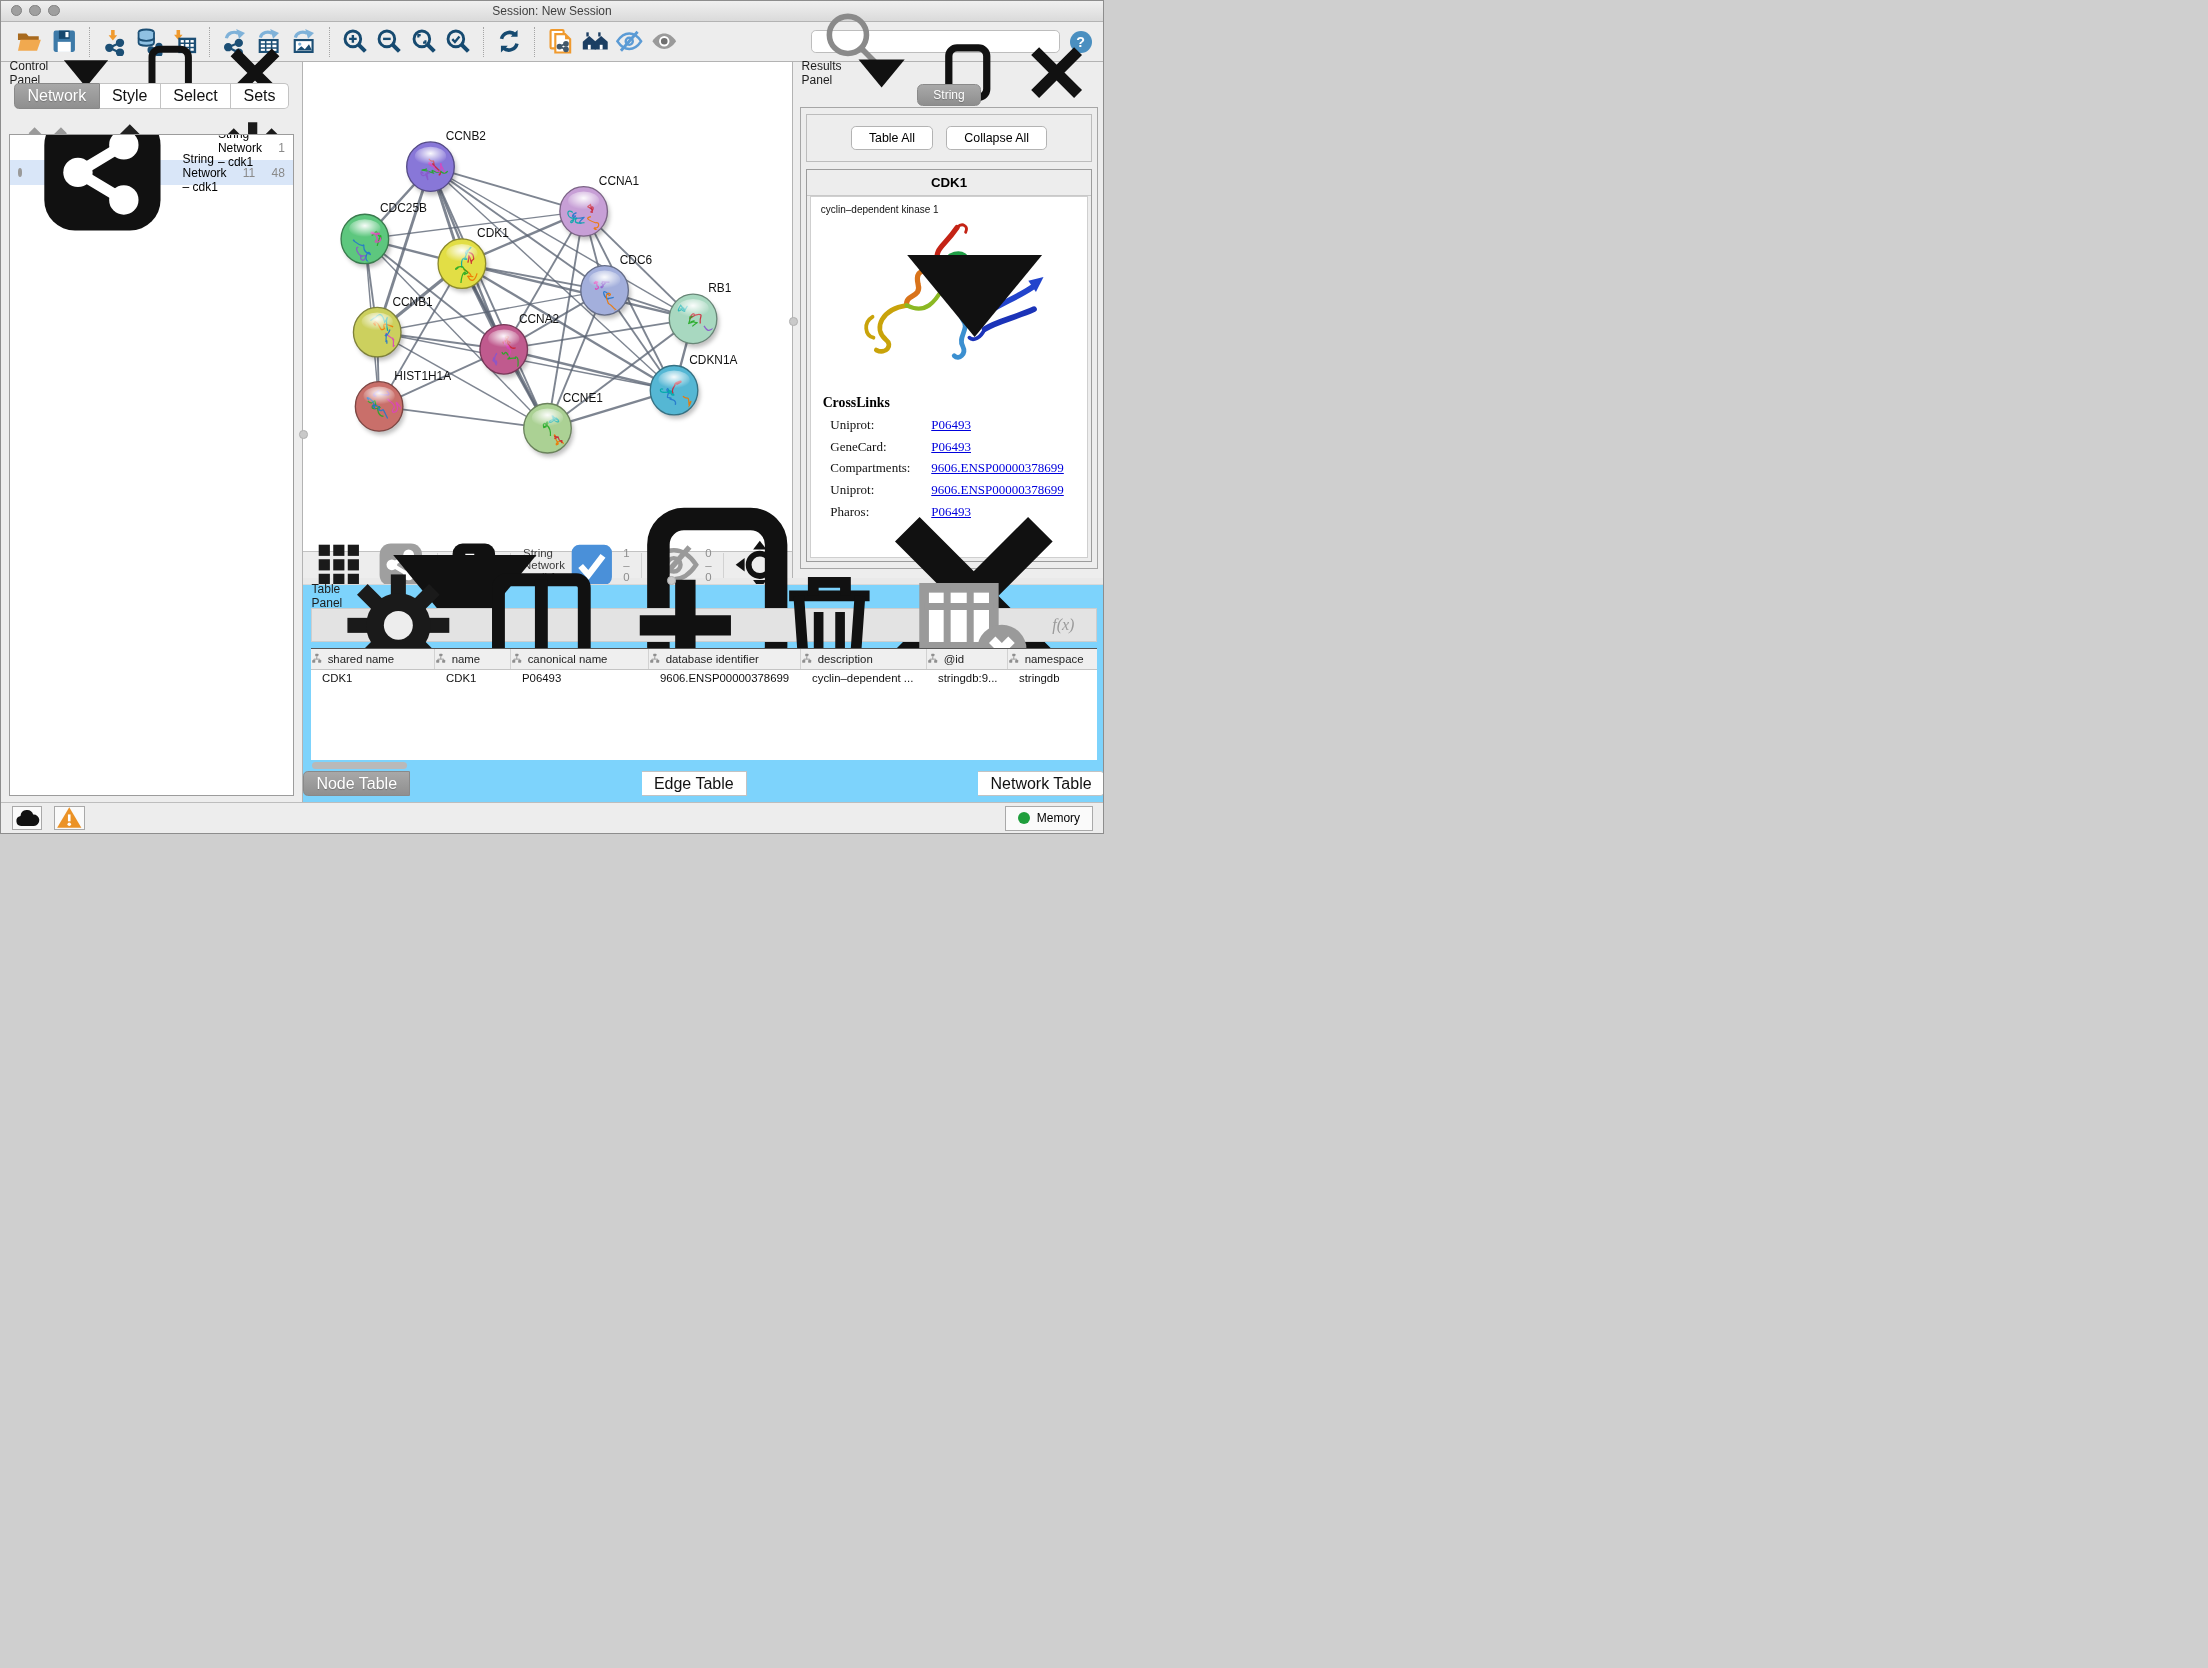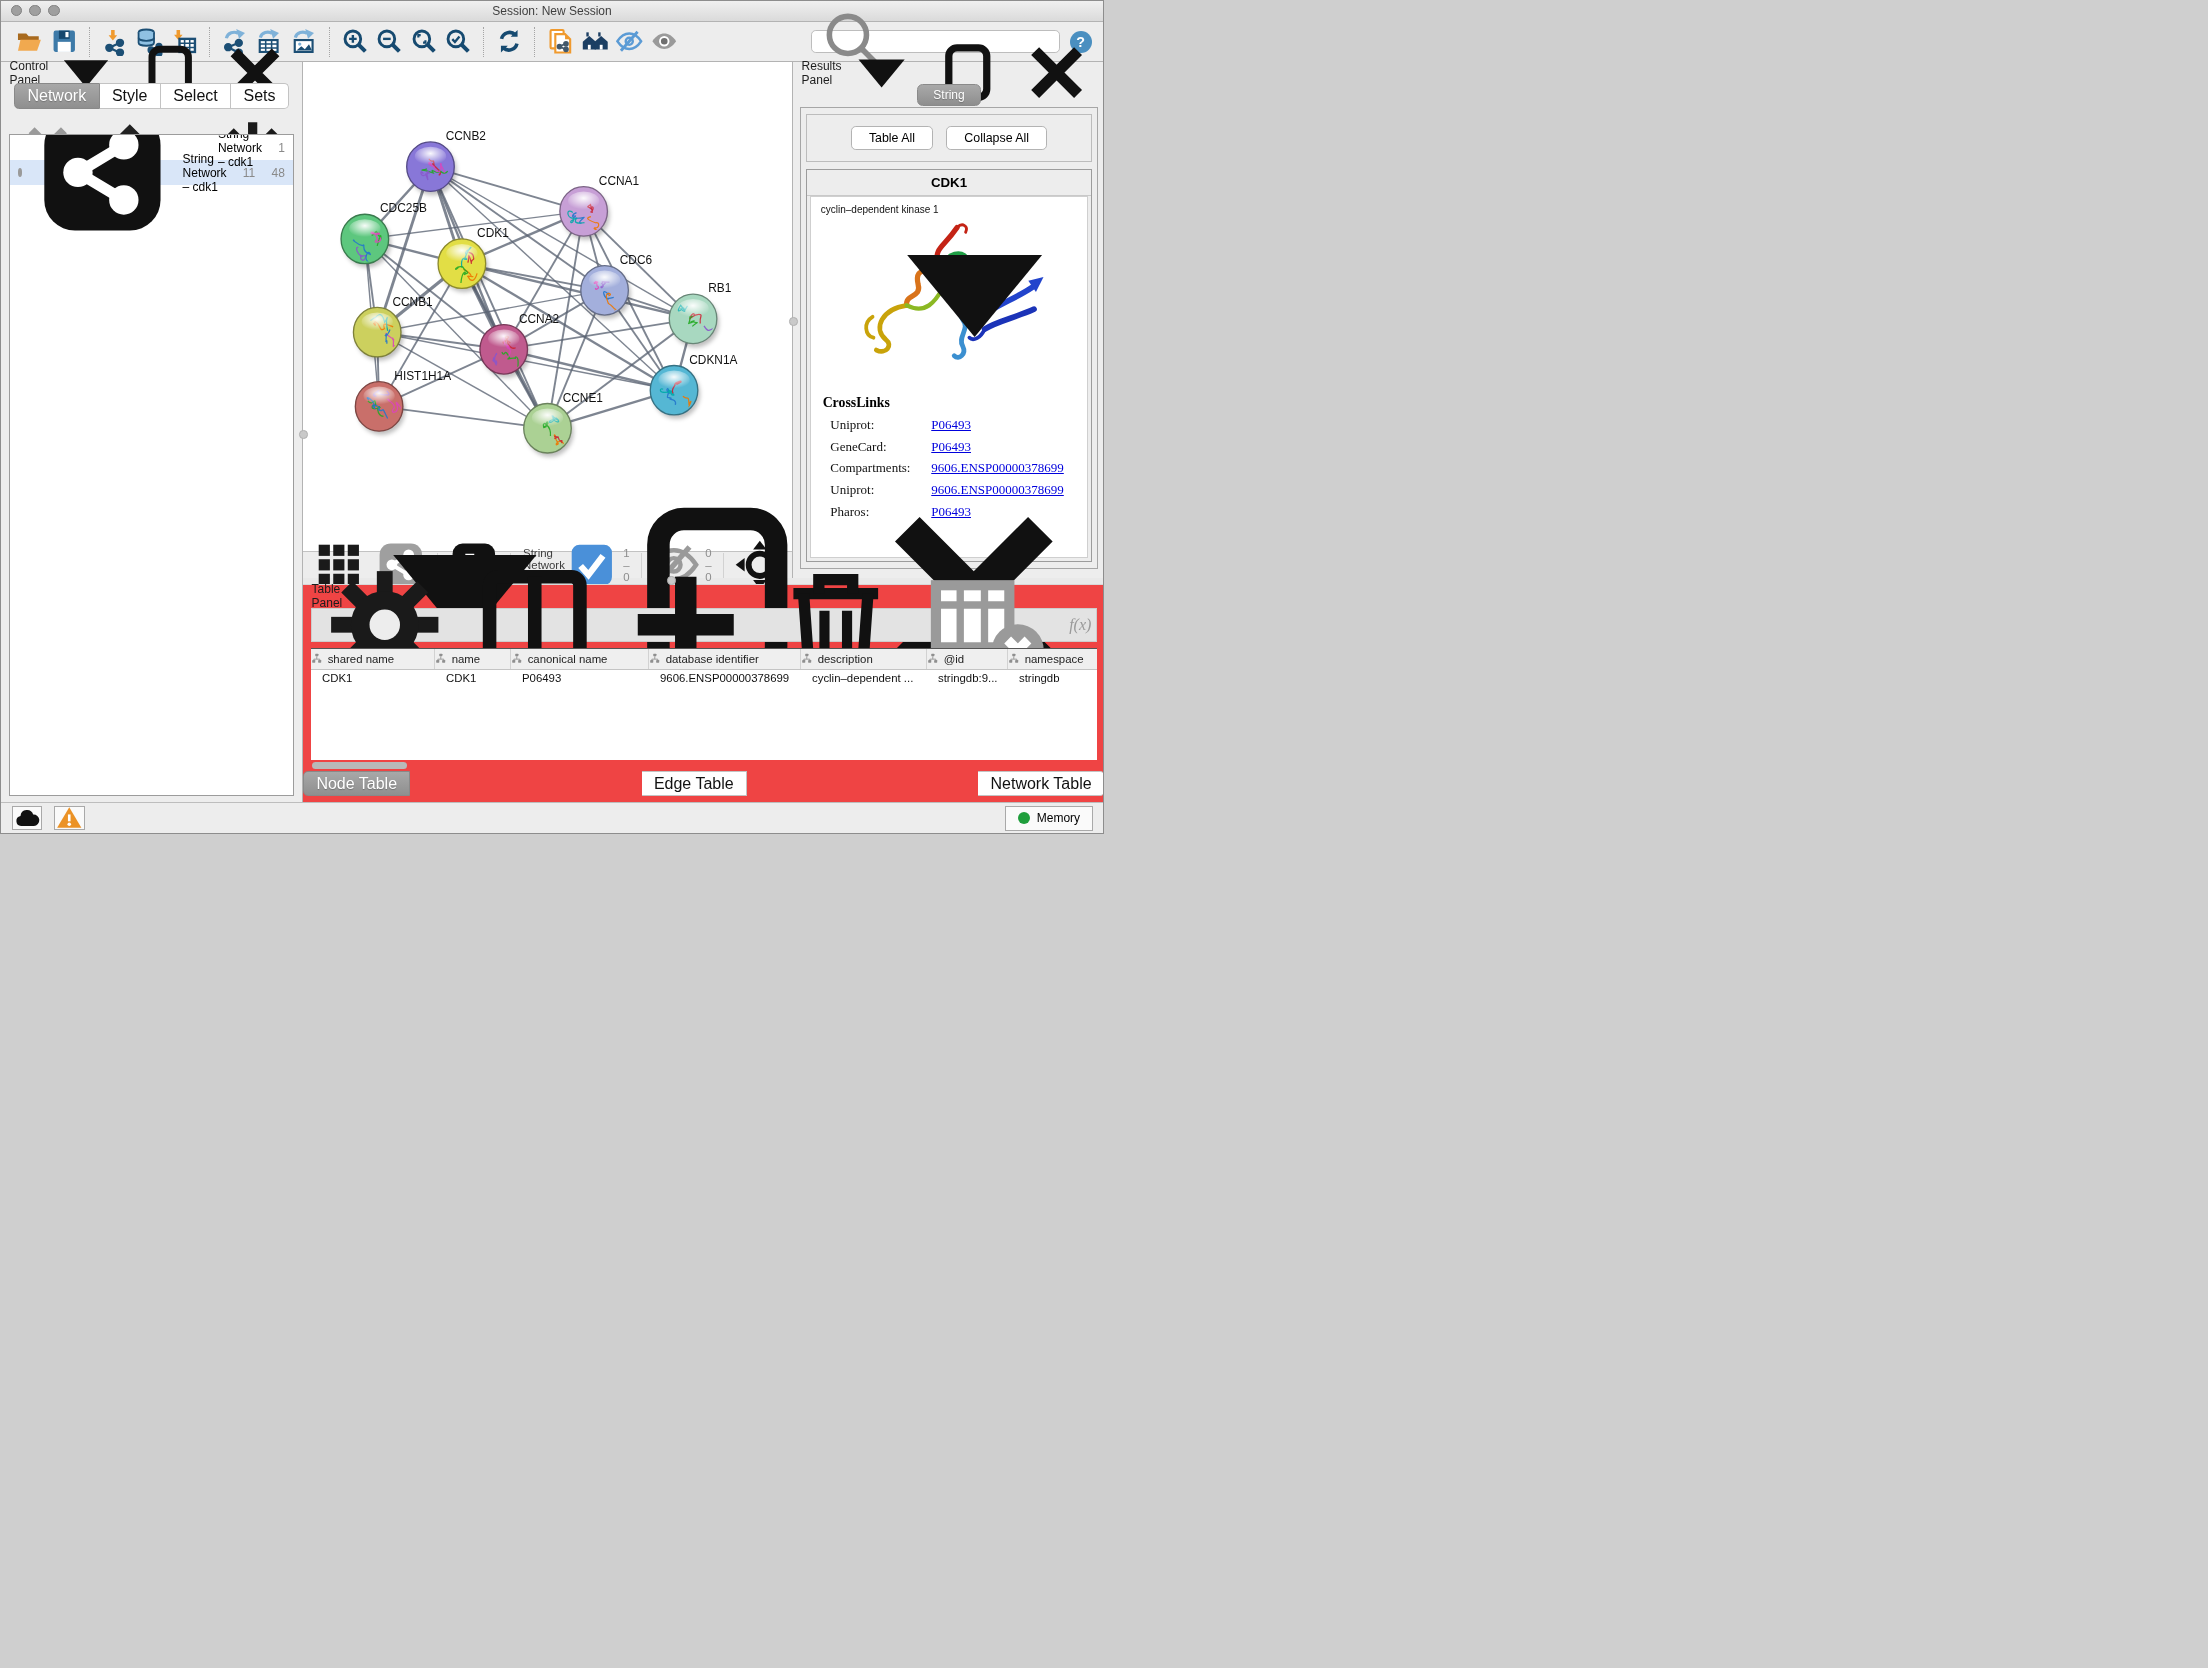--- a/index.html
+++ b/index.html
@@ -84,24 +84,24 @@
   .rp-entry-name{text-align:center;line-height:25px;font-weight:bold;font-size:13.3px;}
   .rp-entry-body{flex:1;background:#fff;border:1px solid #cfcfcf;margin:0 2.9px 2.9px 2.9px;overflow:hidden;}
   .rp-desc{font-size:10px;padding:6.7px 0 0 9.5px;color:#111;}
   .rp-protein{display:flex;justify-content:center;margin-top:3.8px;}
   .crosslinks{font-family:"Liberation Serif",serif;padding:5.7px 11.4px 0 11.4px;}
   .cl-title{font-weight:bold;font-size:13.8px;margin-bottom:1.9px;}
   .cl-row{display:flex;font-size:13px;margin:5.7px 0 0 7.6px;}
   .cl-label{width:101px;color:#111;}
   .cl-value{color:#0000dd;text-decoration:underline;cursor:pointer;}
   
-  .table-panel{position:absolute;left:302px;top:583px;width:802px;height:220px;background:#ef4444;
+  .table-panel{position:absolute;left:302px;top:583px;width:802px;height:220px;background:#7dd3fc;
                border-top:1px solid #d8d8d8;box-sizing:border-box;}
   .tp-toolbar{position:absolute;left:7.6px;right:7.6px;top:23px;height:34px;background:#e3e3e3;border:1px solid #cdcdcd;
-              display:flex;align-items:center;padding:0 5px;gap:15px;box-sizing:border-box;}
+              display:flex;align-items:center;padding:0 22px;gap:15px;box-sizing:border-box;}
   .tp-ico{display:flex;cursor:pointer;}
   .tp-ico svg{width:18px;height:18px;}
   .tp-fx{font-family:"Liberation Serif",serif;font-style:italic;font-size:16px;color:#9a9a9a;cursor:default;}
   .tp-table{position:absolute;left:7.6px;right:7.6px;top:63px;bottom:44px;background:#fff;border-top:1.9px solid #555;overflow:hidden;}
   .tp-headrow{display:flex;height:20px;background:#efefef;border-bottom:1px solid #c4c4c4;}
   .tp-hcell{display:flex;align-items:center;gap:5.7px;font-size:11.4px;color:#222;
             border-right:1px solid #d2d2d2;box-sizing:border-box;flex:none;overflow:hidden;cursor:pointer;}
   .tp-hcell svg{width:11.4px;height:11.4px;flex:none;}
   .tp-datarow{display:flex;height:18px;}
   .tp-dcell{font-size:11.4px;color:#111;padding:1.9px 0 0 11.4px;box-sizing:border-box;flex:none;overflow:hidden;white-space:nowrap;}

